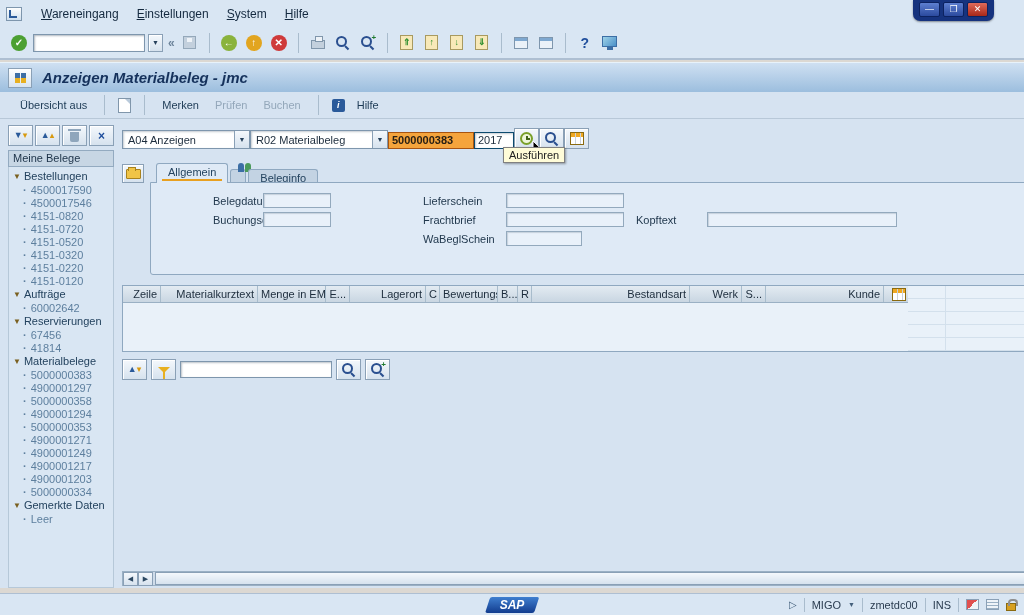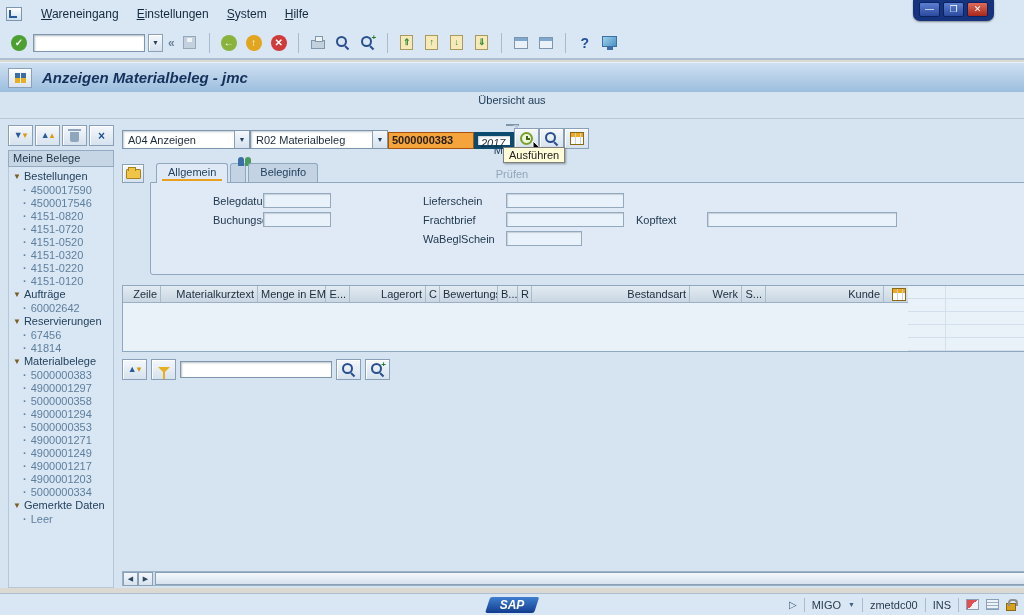--- a/index.html
+++ b/index.html
@@ -41,21 +41,21 @@
   .help-q { color:#1f4e9c; font-weight:bold; font-size:14px; }
   .mon { width:15px; height:11px; border:1px solid #3c6ea5; background:linear-gradient(135deg,#9fd3e8,#4a90c8); position:relative; margin-bottom:3px; }
   .mon::after { content:""; position:absolute; left:4px; bottom:-4px; width:6px; height:3px; background:#3c6ea5; }
 
   
   .main-window { margin-top:2px; background:#d6e3f1; }
   .title-bar { height:30px; background:linear-gradient(180deg,#cfe0f2,#9cbede); border-top:1px solid #e8f2fa; display:flex; align-items:center; padding:0 8px; }
   .tico { width:24px; height:20px; background:linear-gradient(#fdfefe,#d8e4f0); border:1px solid #8aa0b6; display:flex; align-items:center; justify-content:center; gap:1px; }
   .tico i { display:block; width:5px; height:10px; background:linear-gradient(#3c6ea5 50%,#e8b020 50%); }
   .page-title { margin-left:10px; font-size:15px; font-weight:bold; font-style:italic; color:#15315b; }
-  .app-toolbar { height:27px; display:flex; align-items:center; gap:8px; padding:0 10px; border-bottom:1px solid #b8c8d8; background:#d6e3f1;flex-direction:column; }
+  .app-toolbar { height:27px; display:flex; align-items:center; gap:8px; padding:0 16px; border-bottom:1px solid #b8c8d8; background:#d6e3f1; }
   .at-btn { color:#1c3a55; padding:2px 4px; }
   .at-btn.disabled { color:#93a7ba; }
   .page-ic { width:13px; height:15px; background:#fff; border:1px solid #8096ab; position:relative; }
   .page-ic::after { content:""; position:absolute; top:0; right:0; border-left:5px solid transparent; border-top:5px solid #b9cadb; }
   .info-ic { width:13px; height:13px; background:#2a5a9a; color:#fff; font-size:9px; font-weight:bold; font-style:italic; display:flex; align-items:center; justify-content:center; border-radius:2px; }
 
   
   .content { display:flex; height:469px; padding:6px 4px 0 8px; }
 
   .left-panel { width:142px; display:flex; flex-direction:column; }
@@ -73,37 +73,37 @@
   .tree-item { height:13px; display:flex; align-items:center; gap:4px; padding-left:14px; color:#5d7f9e; }
   .tree-item .dot { font-weight:bold; }
 
   .right-panel { flex:1; display:flex; flex-direction:column; margin-left:8px; position:relative; }
 
   .selection-row { height:24px; display:flex; align-items:flex-end; }
   .combo { display:flex; align-items:stretch; height:19px; border:1px solid #7e96ad; background:#fff; box-shadow:inset 1px 1px 2px rgba(60,80,100,.3); }
   .combo-text { display:flex; align-items:center; padding:0 5px; white-space:nowrap; }
   .combo-btn { width:15px; display:flex; align-items:center; justify-content:center; font-size:7px; color:#26415c; background:linear-gradient(#f4f8fc,#d6e2ee); border-left:1px solid #8aa0b6; }
   .doc-field { width:86px; height:17px; background:#f5a43c; border:1px solid #a85410; color:#2a2014; font-weight:bold; padding:1px 3px; }
-  .year-field { width:40px; height:17px; background:#fff; border:4px solid #0c4a6e; box-shadow:inset 1px 1px 2px rgba(60,80,100,.3); padding:1px 3px;font-style:italic; }
+  .year-field { width:40px; height:17px; background:#fff; border:1px solid #0c4a6e; box-shadow:inset 1px 1px 2px rgba(60,80,100,.3); padding:1px 3px; }
   .exec-btn { position:relative; }
   .clock { width:13px; height:13px; border-radius:50%; border:2px solid #7aa02a; background:#eef6da; position:relative; }
   .clock::before { content:""; position:absolute; left:4px; top:2px; width:2px; height:4px; background:#41631a; }
   .clock::after { content:""; position:absolute; left:4px; top:4px; width:4px; height:2px; background:#41631a; }
   .cursor-svg { position:absolute; right:-7px; bottom:-11px; z-index:6; }
   .tooltip { position:absolute; top:18px; left:-12px; background:#fffcd8; border:1px solid #808080; padding:1px 5px; white-space:nowrap; z-index:7; box-shadow:1px 1px 2px rgba(0,0,0,.35); color:#222; }
   .grid-ic { width:14px; height:13px; border:1px solid #8a6a10; background:linear-gradient(90deg,transparent 0 4px,#c9d2da 4px 5px,transparent 5px 9px,#c9d2da 9px 10px,transparent 10px),linear-gradient(#f0a820 0 4px,#fff 4px); }
 
   .section { display:flex; margin-top:12px; }
   .section-gutter { width:28px; padding-top:3px; }
   .folder-btn { width:22px; height:19px; display:flex; align-items:center; justify-content:center; }
   .folder { width:15px; height:10px; background:#f0c447; border:1px solid #a8821e; position:relative; border-radius:1px; }
   .folder::before { content:""; position:absolute; top:-3px; left:1px; width:6px; height:3px; background:#f0c447; border:1px solid #a8821e; border-bottom:none; }
   .section-main { flex:1; }
   .tabs-row { display:flex; align-items:flex-end; padding-left:6px; gap:2px; height:21px; }
-  .tab { position:relative; height:20px; padding:2px 11px; background:#c3d3e3; border:1px solid #8fa8c0; border-bottom:none; border-radius:3px 3px 0 0; color:#24435f; margin-bottom:-1px; }
+  .tab { position:relative; height:14px; padding:2px 11px; background:#c3d3e3; border:1px solid #8fa8c0; border-bottom:none; border-radius:3px 3px 0 0; color:#24435f; margin-bottom:-1px; }
   .tab.active { background:#dfeaf6; height:20px; z-index:2; }
   .tab.active::after { content:""; position:absolute; left:5px; right:5px; bottom:2px; height:2px; background:#e8a020; }
   .tab.focused { background:#3d72ad; border-color:#2a5a92; color:#fff; height:20px; z-index:2; }
   .tab.icon-tab { padding:2px 7px; }
   .ppl { position:relative; width:15px; height:11px; }
   .ppl::before { content:""; position:absolute; bottom:0; left:0; width:6px; height:9px; border-radius:3px 3px 0 0; background:#3c6ea5; }
   .ppl::after { content:""; position:absolute; bottom:0; left:7px; width:6px; height:9px; border-radius:3px 3px 0 0; background:#4a9a5a; }
   .panel { position:relative; border:1px solid #8fa8c0; background:#dfeaf6; border-radius:0 3px 3px 3px; }
   .hdr-panel { height:93px; }
   .fld-label { position:absolute; color:#22394e; }

